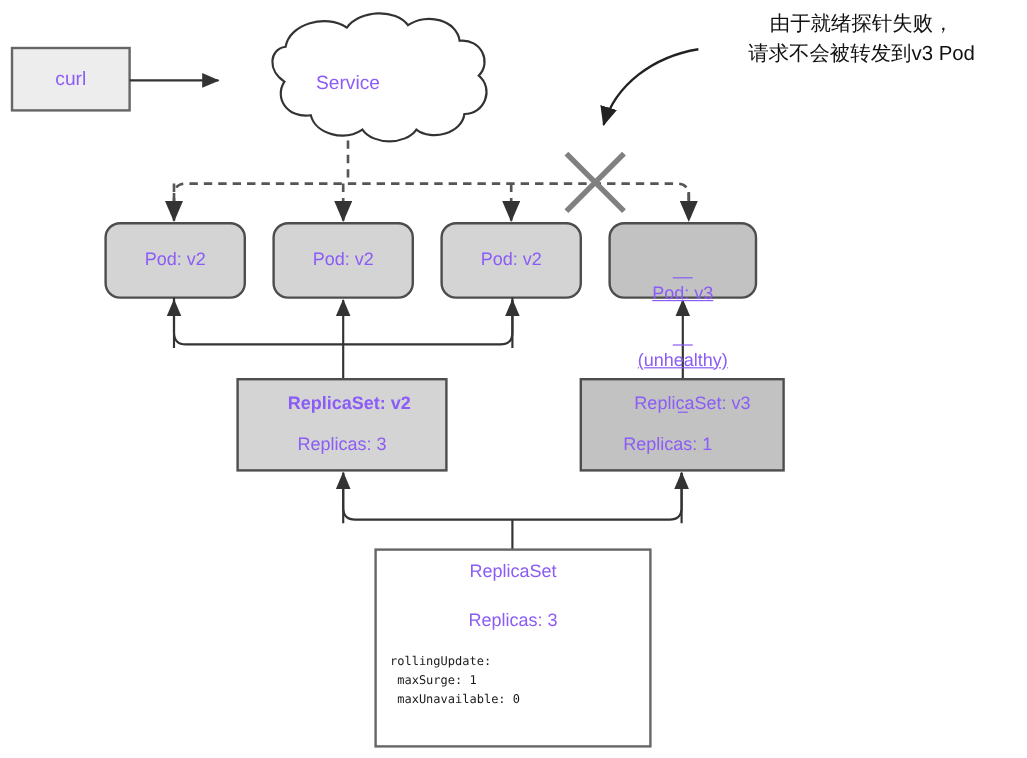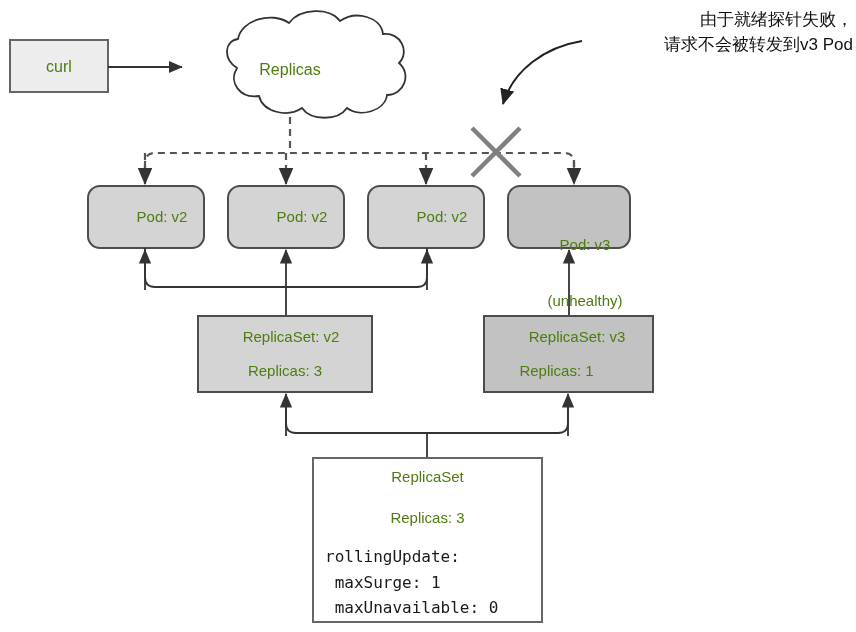--- a/index.html
+++ b/index.html
@@ -21,61 +21,61 @@
   svg.layer {
     position: absolute;
     top: 0;
     left: 0;
     width: 856px;
     height: 632px;
   }
   .node-label {
     position: absolute;
     text-align: center;
-    color: #4d7c0f;
+    color: #8b5cf6;
     line-height: 1.25;
     pointer-events: none;
     white-space: pre;
   }
   .lbl-curl       { left: 10px;  top: 57px;  width: 98px;  font-size: 16px; }
   .lbl-service    { left: 200px; top: 60px;  width: 180px; font-size: 16px; }
-  .lbl-pod        { font-size: 15px; padding-left: 16px; }
+  .lbl-pod        { font-size: 15px; }
   .lbl-pod1       { left: 88px;  top: 208px; width: 116px; }
   .lbl-pod2       { left: 228px; top: 208px; width: 116px; }
   .lbl-pod3       { left: 368px; top: 208px; width: 116px; }
-  .lbl-pod4       { left: 508px; top: 198px; width: 122px; }
+  .lbl-pod4       { left: 508px; top: 198px; width: 122px; text-decoration: underline; }
   .lbl-rs         { font-size: 15px; }
-  .lbl-rs2a       { left: 198px; top: 328px; width: 186px; }
+  .lbl-rs2a       { left: 198px; top: 328px; width: 186px; font-weight: bold; }
   .lbl-rs2b       { left: 198px; top: 362px; width: 174px; }
   .lbl-rs3a       { left: 484px; top: 328px; width: 186px; }
   .lbl-rs3b       { left: 484px; top: 362px; width: 145px; }
   .lbl-dep-title  { left: 313px; top: 468px; width: 229px; font-size: 15px; }
   .lbl-dep-rep    { left: 313px; top: 509px; width: 229px; font-size: 15px; }
   .dep-code {
     position: absolute;
     left: 325px;
     top: 544px;
     width: 215px;
     font-family: "DejaVu Sans Mono", "Liberation Mono", monospace;
-    font-size: 16px;
+    font-size: 10px;
     line-height: 1.6;
     color: #1a1a1a;
     text-align: left;
     white-space: pre;
     pointer-events: none;
   }
   .annotation {
     position: absolute;
     left: 583px;
     top: 8px;
     width: 270px;
     font-size: 17px;
     line-height: 1.45;
     color: #111111;
-    text-align: right;
+    text-align: center;
     white-space: pre-line;
     pointer-events: none;
   }
 </style>
 </head>
 <body>
 
 <div id="diagram-root">
 
   <svg class="layer" viewBox="0 0 856 632">
@@ -141,21 +141,21 @@
     <path d="M286 394 L286 423 Q286 433 296 433 L558 433 Q568 433 568 423 L568 394" fill="none" stroke="#333333" stroke-width="1.8"></path>
     <line x1="286" y1="436" x2="286" y2="394" stroke="#333333" stroke-width="1.8" marker-end="url(#arrowhead)"></line>
     <line x1="568" y1="436" x2="568" y2="394" stroke="#333333" stroke-width="1.8" marker-end="url(#arrowhead)"></line>
     <line x1="427" y1="433" x2="427" y2="458" stroke="#333333" stroke-width="1.8"></line>
 
     <rect x="313" y="458" width="229" height="164" fill="#ffffff" stroke="#666666" stroke-width="2"></rect>
   </svg>
 
   <div class="node-label lbl-curl">curl</div>
 
-  <div class="node-label lbl-service">Replicas</div>
+  <div class="node-label lbl-service">Service</div>
 
   <div class="node-label lbl-pod lbl-pod1">Pod: v2</div>
   <div class="node-label lbl-pod lbl-pod2">Pod: v2</div>
   <div class="node-label lbl-pod lbl-pod3">Pod: v2</div>
   <div class="node-label lbl-pod lbl-pod4">
     <div>Pod: v3</div>
     <div>(unhealthy)</div>
   </div>
 
   <div class="node-label lbl-rs lbl-rs2a">ReplicaSet: v2</div>

